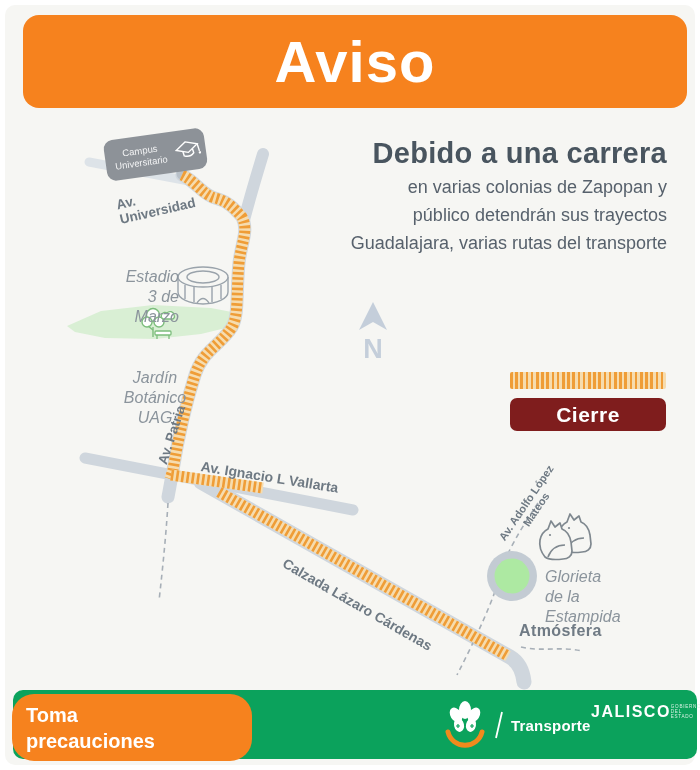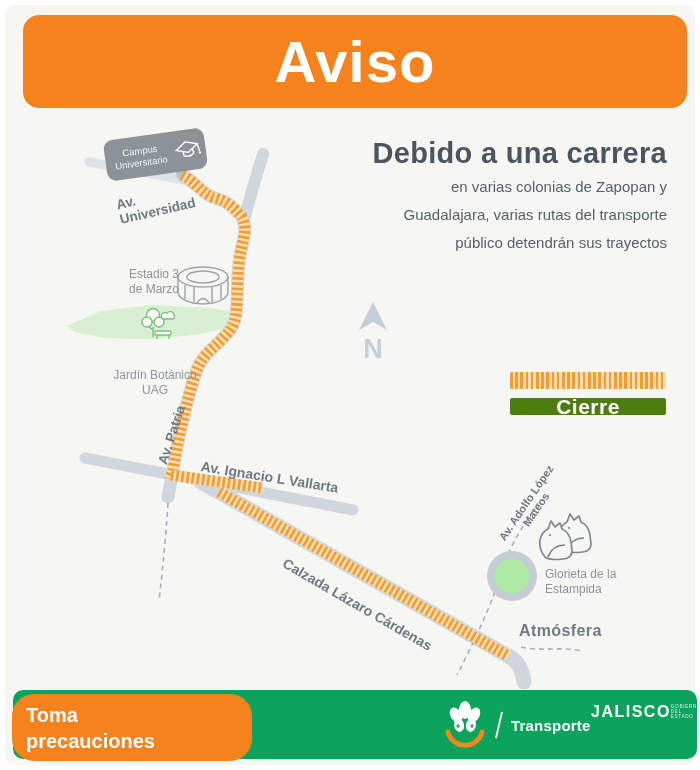--- a/index.html
+++ b/index.html
@@ -9,34 +9,34 @@
   #panel { position:absolute; inset:5px; background:#f6f6f3; border-radius:10px; }
 
   
   .header { position:absolute; left:18px; top:10px; width:664px; height:93px;
     background:#f6821e; border-radius:16px; display:flex; align-items:center; justify-content:center; }
   .header h1 { color:#ffffff; font-size:58px; font-weight:bold; letter-spacing:1px; }
 
   
   .notice { position:absolute; right:28px; top:132px; width:420px; text-align:right; }
   .notice .headline { color:#49555f; font-size:29px; font-weight:bold; letter-spacing:.3px; margin-bottom:3px; }
-  .notice .bodyline { color:#57616c; font-size:15px; line-height:28px; }
+  .notice .bodyline { color:#57616c; font-size:18px; line-height:28px; }
 
   
   .legend-swatch { position:absolute; left:505px; top:367px; width:156px; height:17px; border-radius:2px;
     background:repeating-linear-gradient(90deg,#ef9d37 0 2.6px,#f6dcae 2.6px 5.2px); }
-  .legend-box { position:absolute; left:505px; top:393px; width:156px; height:17px; background:#4d7c0f;
-    border-radius:2px; display:flex; align-items:center; justify-content:center; }
+  .legend-box { position:absolute; left:505px; top:393px; width:156px; height:33px; background:#7f1d1d;
+    border-radius:7px; display:flex; align-items:center; justify-content:center; }
   .legend-box span { color:#fff; font-weight:bold; font-size:21px; letter-spacing:.5px; }
 
   
   svg.map { position:absolute; left:0; top:0; }
 
   
-  .maplabel { position:absolute; color:#8b949c; font-size:12px; line-height:1.25; }
+  .maplabel { position:absolute; color:#8b949c; font-size:16px; line-height:1.25;font-style:italic; }
   .street { position:absolute; color:#6e7983; font-weight:bold; font-size:13.5px; white-space:nowrap; }
   .campus-tag { position:absolute; left:100px; top:129px; width:101px; height:41px; background:#8d9298;
     border-radius:9px; transform:rotate(-8deg); display:flex; align-items:center; justify-content:center; gap:4px; }
   .campus-tag .txt { color:#f2f3f4; font-size:9.5px; line-height:1.2; text-align:center; width:60px; }
   .atmosfera { position:absolute; left:514px; top:617px; color:#6f7a84; font-weight:bold; font-size:16px; letter-spacing:.4px; }
 
   
   .footer-bar { position:absolute; left:8px; top:685px; width:684px; height:69px; background:#0ba25c; border-radius:10px; }
   .warning-badge { position:absolute; left:7px; top:689px; width:240px; height:67px; background:#f6821e;
     border-radius:22px; display:flex; align-items:center; }
@@ -155,22 +155,22 @@
   <div class="street" style="left:133px; top:418px; width:70px; transform:rotate(-72deg);">Av. Patria</div>
   <div class="street" style="left:196px; top:453px; font-size:14px; transform:rotate(9deg); transform-origin:left center;">Av. Ignacio L Vallarta</div>
   <div class="street" style="left:279px; top:549px; font-size:14px; transform:rotate(30deg); transform-origin:left center;">Calzada Lázaro Cárdenas</div>
   <div class="street" style="left:480px; top:489px; width:92px; font-size:11px; white-space:normal; text-align:center; transform:rotate(-56deg);">Av. Adolfo López Mateos</div>
   <div class="maplabel" style="left:540px; top:562px; width:72px;">Glorieta de la Estampida</div>
   <div class="atmosfera">Atmósfera</div>
 
   <div class="notice">
     <div class="headline">Debido a una carrera</div>
     <div class="bodyline">en varias colonias de Zapopan y</div>
+    <div class="bodyline">público detendrán sus trayectos</div>
     <div class="bodyline">Guadalajara, varias rutas del transporte</div>
-    <div class="bodyline">público detendrán sus trayectos</div>
   </div>
 
   <div class="legend-swatch"></div>
   <div class="legend-box">
     <span>Cierre</span>
   </div>
 
   <div class="footer-bar"></div>
   <div class="warning-badge">
     <div>Toma precauciones</div>

